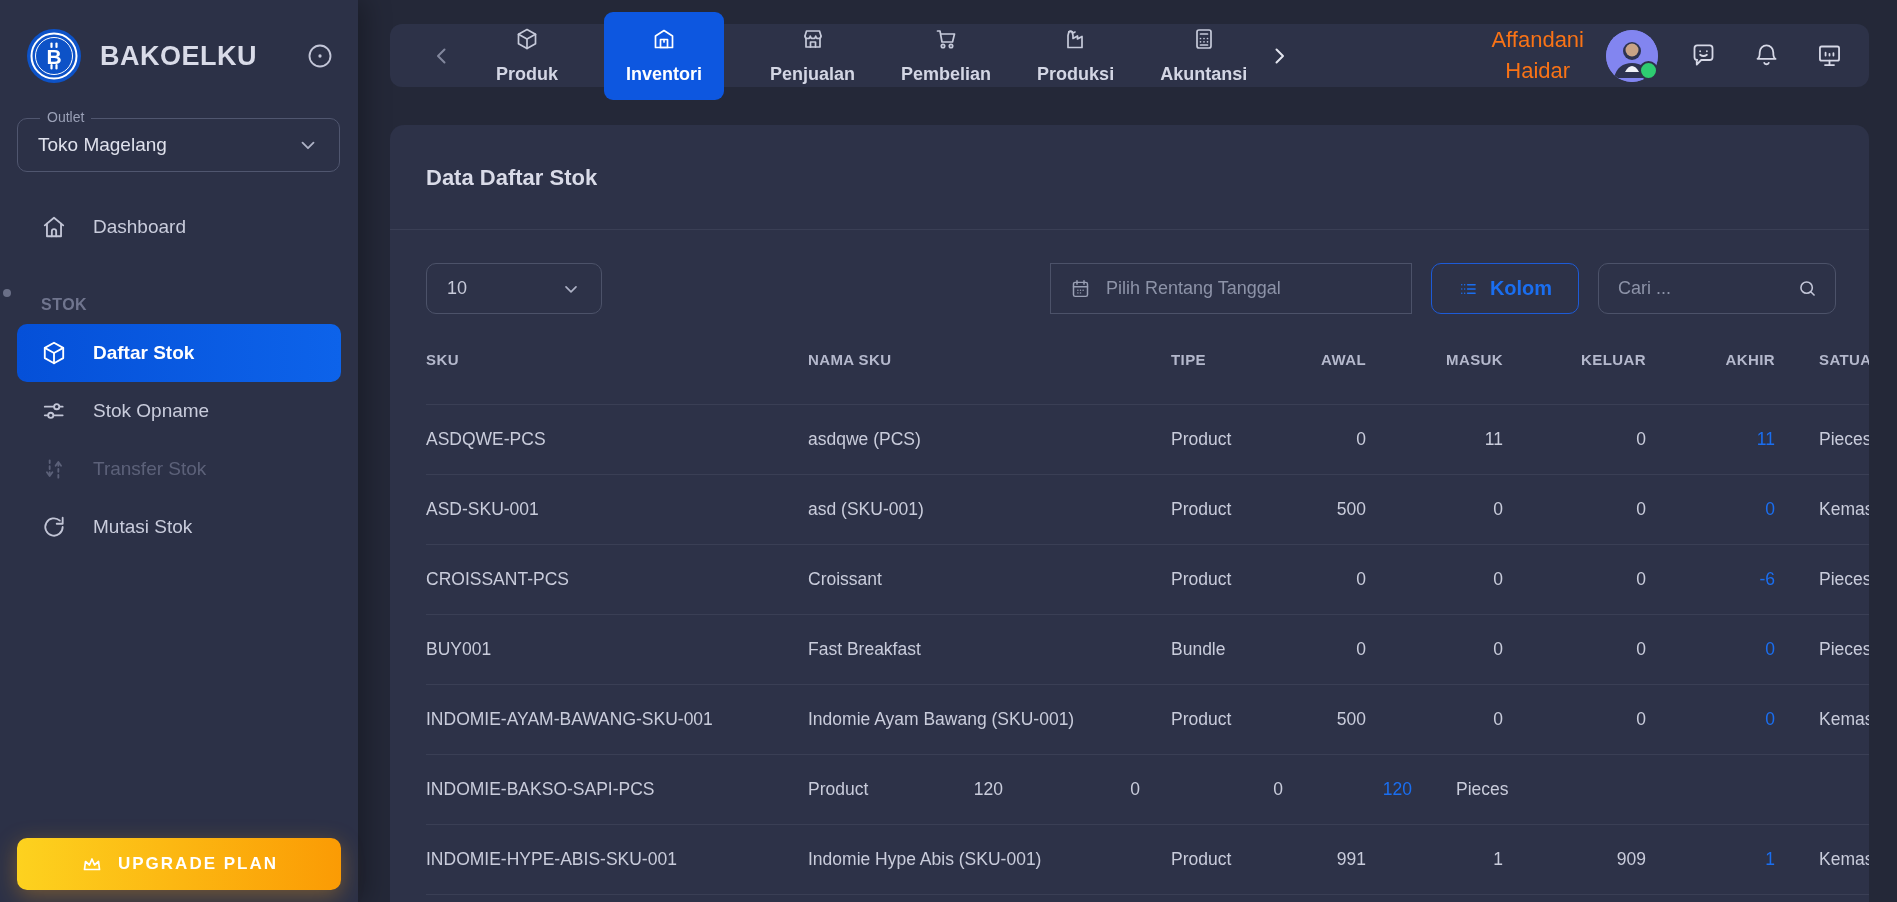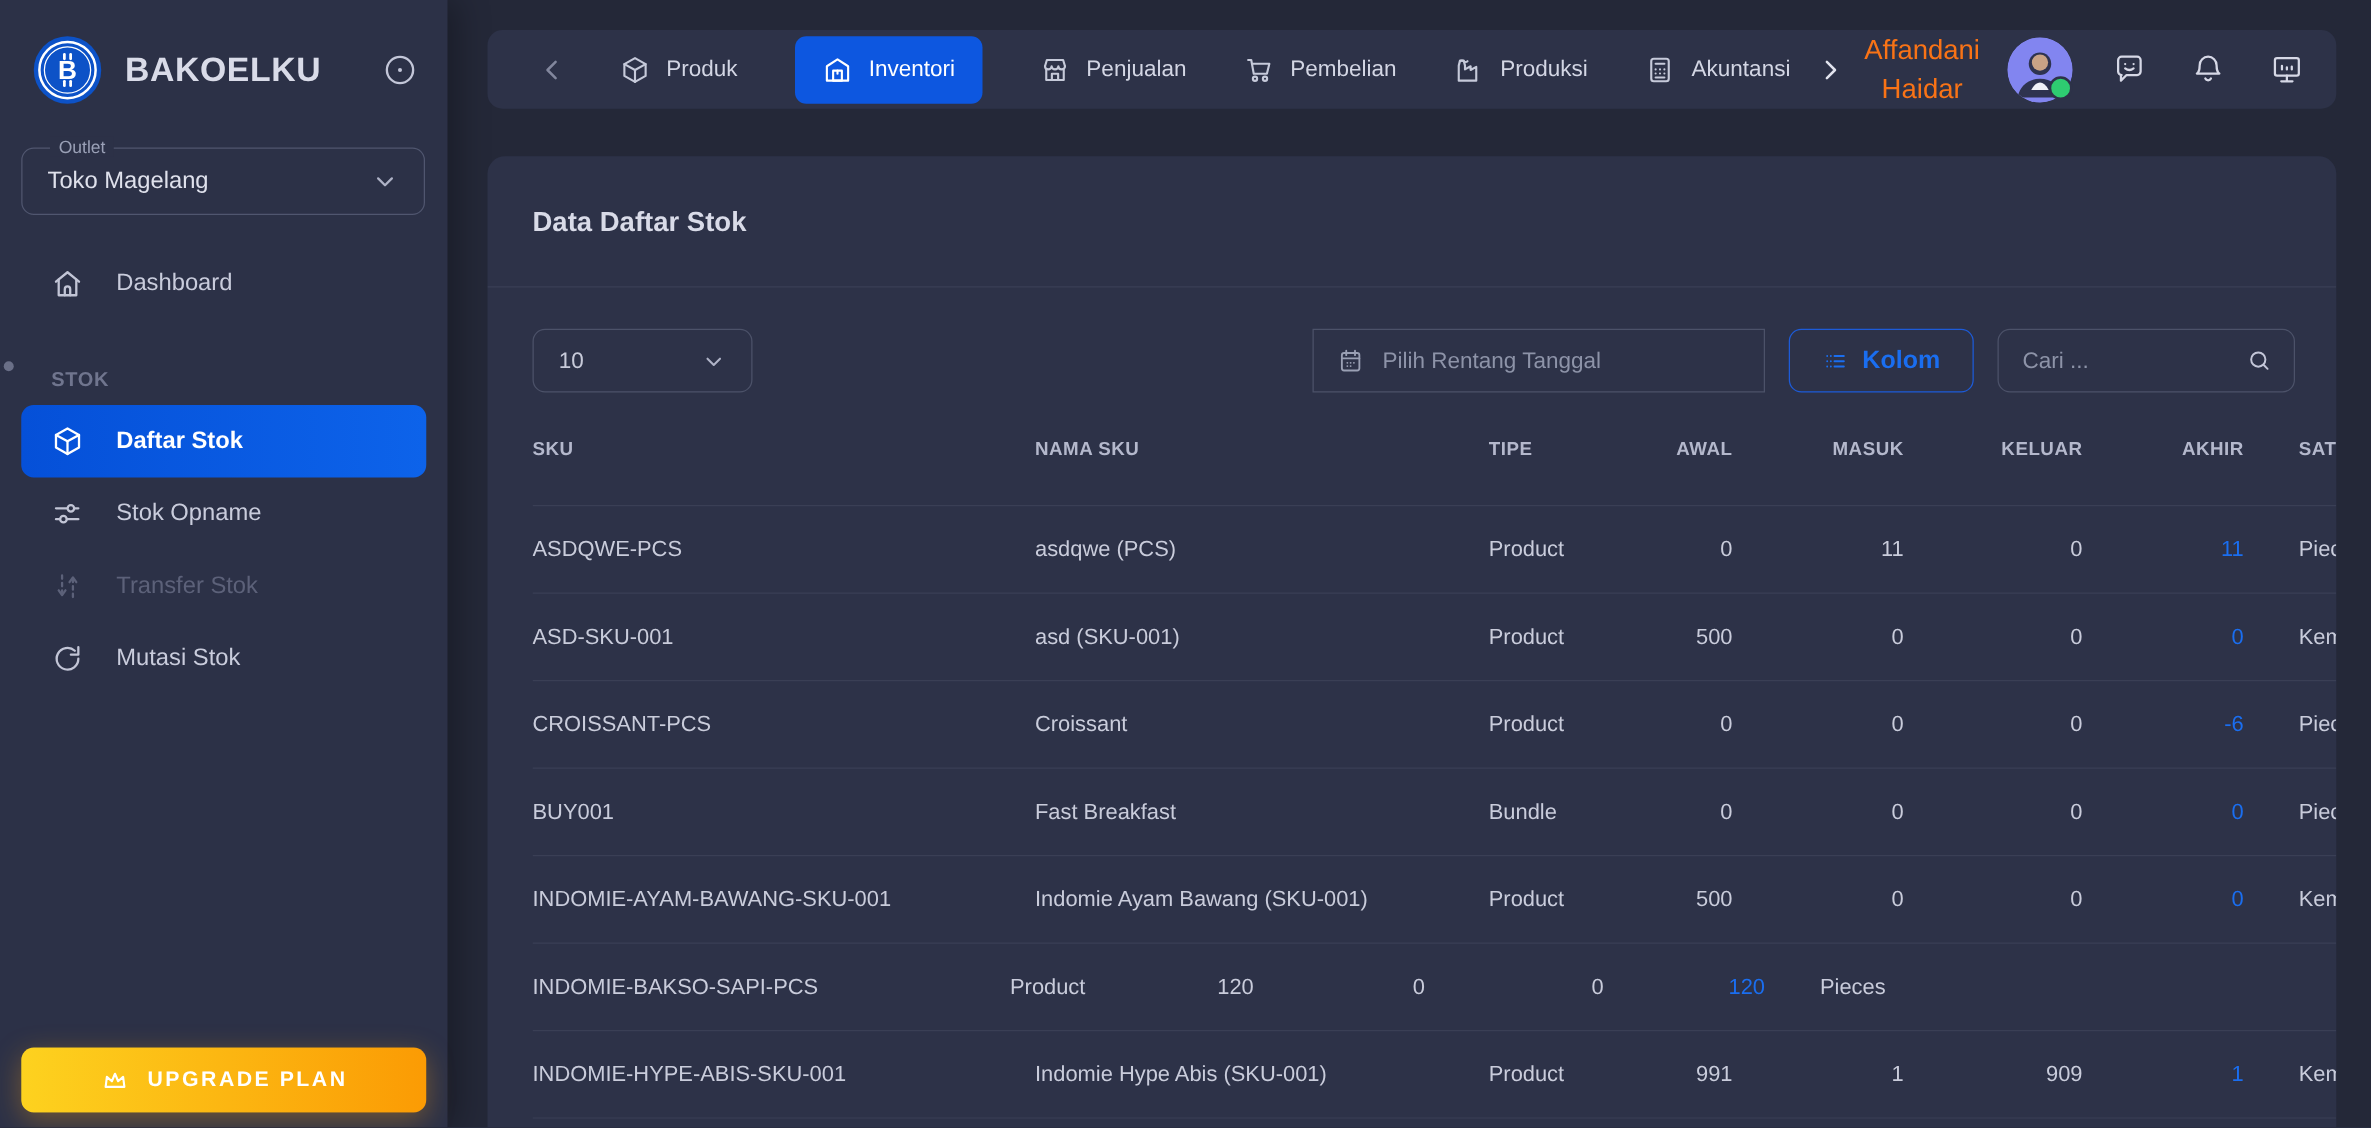--- a/index.html
+++ b/index.html
@@ -66,21 +66,21 @@
   
   .topbar{
     position:absolute;left:390px;top:24px;width:1479px;height:63px;
     background:#2d3248;border-radius:12px;
     display:flex;align-items:center;padding:0 26px 0 40px;box-sizing:border-box;
   }
   .nav-chevron{color:#82879d;cursor:pointer;}
   .nav-items{display:flex;align-items:center;gap:46px;margin-left:42px;}
   .nav-item{
     display:flex;align-items:center;gap:13px;cursor:pointer;
-    font-size:18px;font-weight:normal;color:#d3d6e4;white-space:nowrap;
+    font-size:18px;font-weight:bold;color:#d3d6e4;white-space:nowrap;flex-direction:column;
   }
   .nav-item .ni-icon{color:#c6cada;}
   .nav-item.active{
     background:#0d57e0;color:#ffffff;border-radius:9px;padding:15px 22px;
   }
   .nav-item.active .ni-icon{color:#ffffff;}
   .nav-next{color:#e2e4ee;margin-left:20px;cursor:pointer;}
   .user-block{margin-left:auto;text-align:center;line-height:1.4;font-size:22px;color:#f97316;}
   .avatar-wrap{position:relative;margin-left:22px;cursor:pointer;}
   .avatar{width:52px;height:52px;border-radius:50%;overflow:hidden;background:#8285f0;}
@@ -131,21 +131,21 @@
   .searchbox .mag{color:#c3c6d8;cursor:pointer;}
 
   
   .table-wrap{margin:0 0 0 36px;overflow:hidden;}
   .thead,.trow{display:flex;align-items:center;width:1499px;}
   .thead{height:90px;border-bottom:1px solid #3a3f55;
     font-size:15px;font-weight:bold;letter-spacing:.4px;color:#b4b8cc;}
   .trow{height:69px;border-bottom:1px solid #3a3f55;font-size:17.5px;color:#c9ccdb;}
   .cell{flex:0 0 auto;box-sizing:border-box;white-space:nowrap;overflow:hidden;}
   .c0{width:382px;}
-  .c1{width:363px;margin-left:20px;}
+  .c1{width:363px;}
   .c2{width:100px;}
   .c3{width:95px;text-align:right;}
   .c4{width:137px;text-align:right;}
   .c5{width:143px;text-align:right;}
   .c6{width:129px;text-align:right;}
   .c7{width:150px;padding-left:44px;}
   .akhir-link{color:#1a6ef0;cursor:pointer;}
 </style>
 </head>
 <body>

